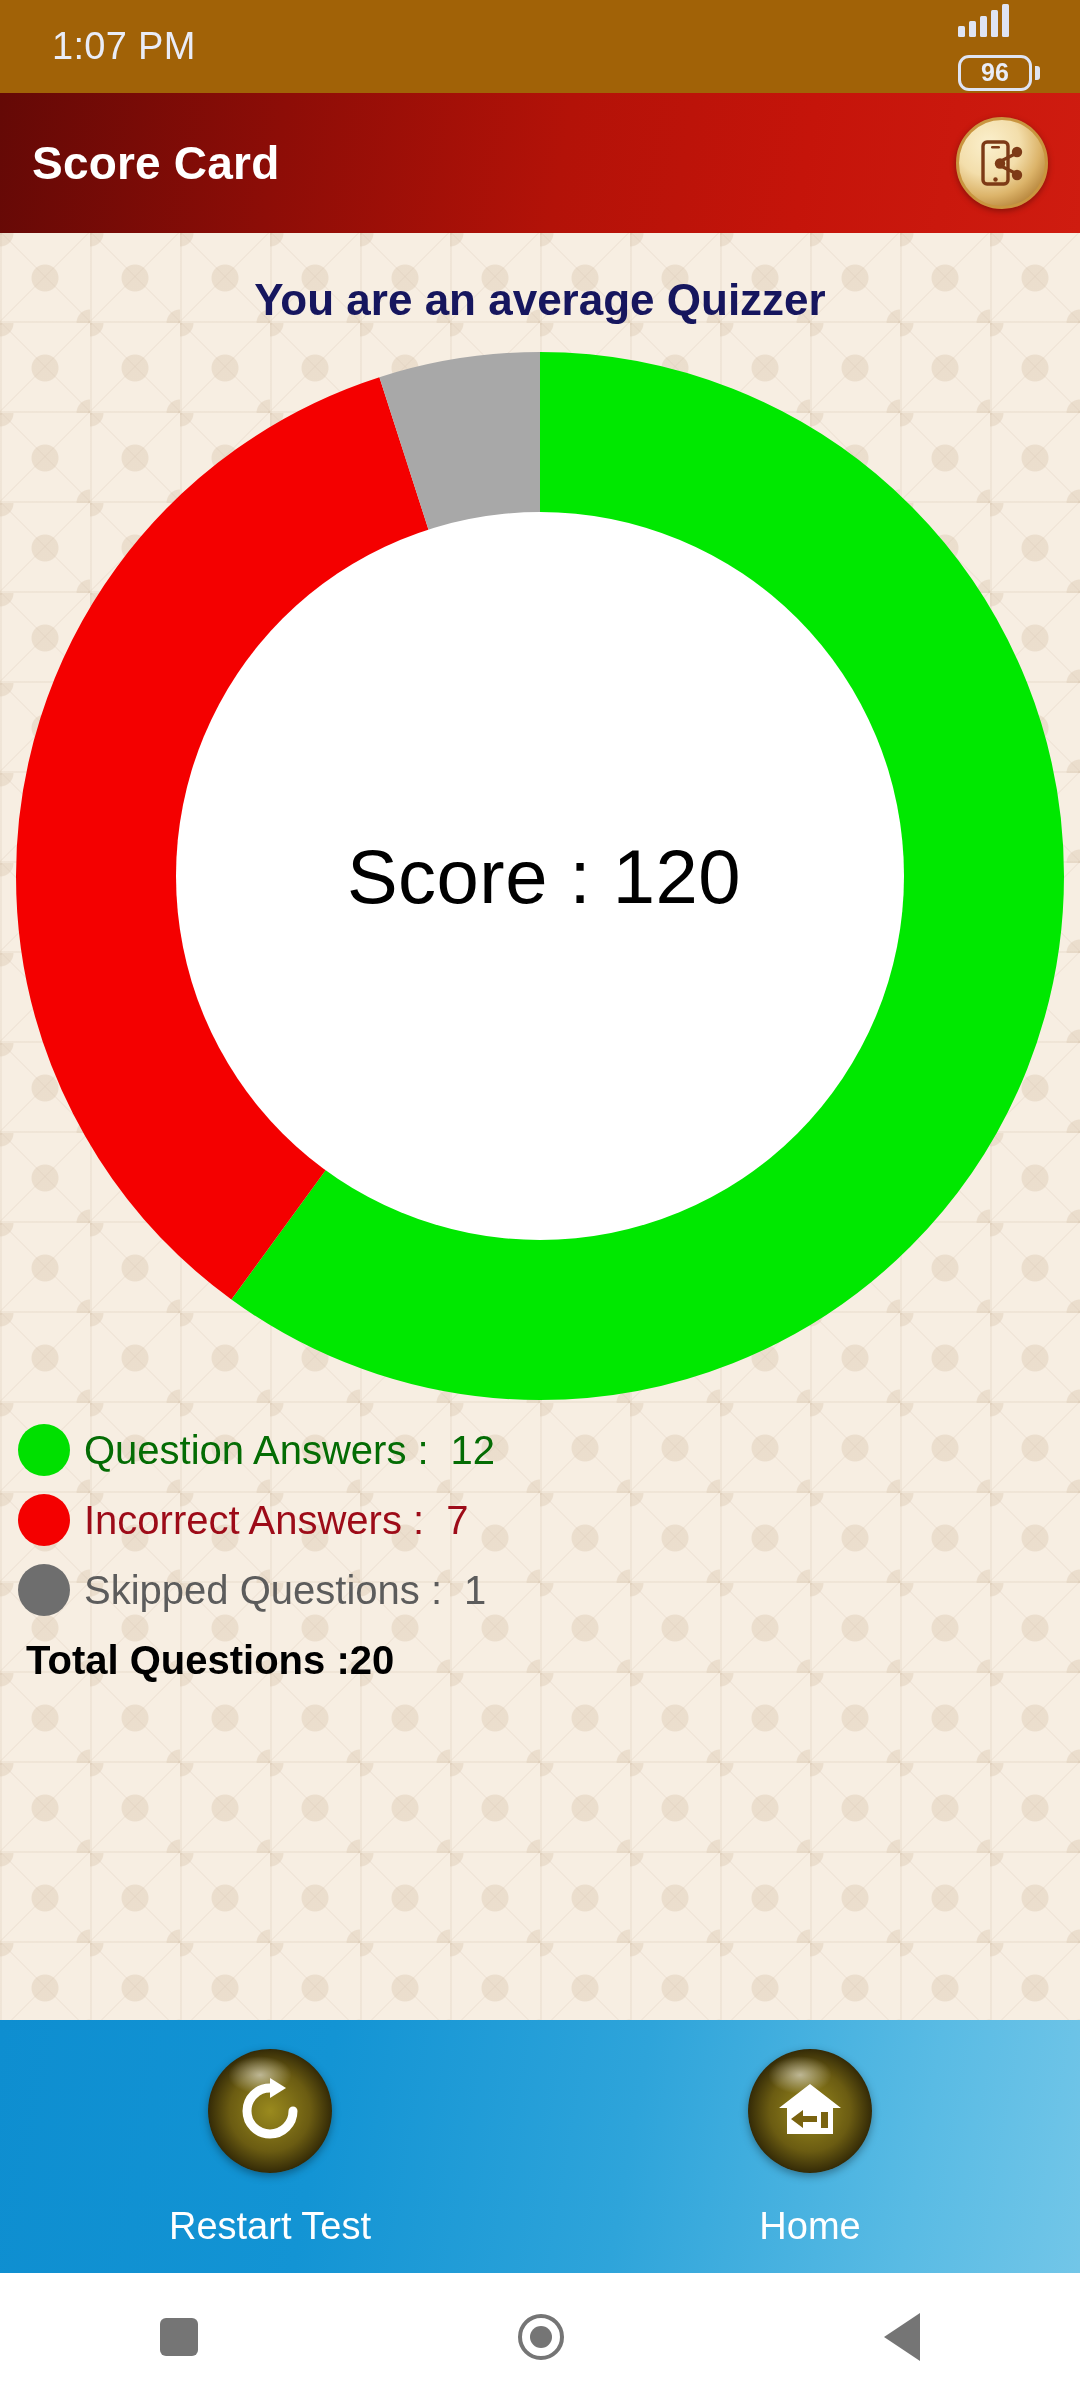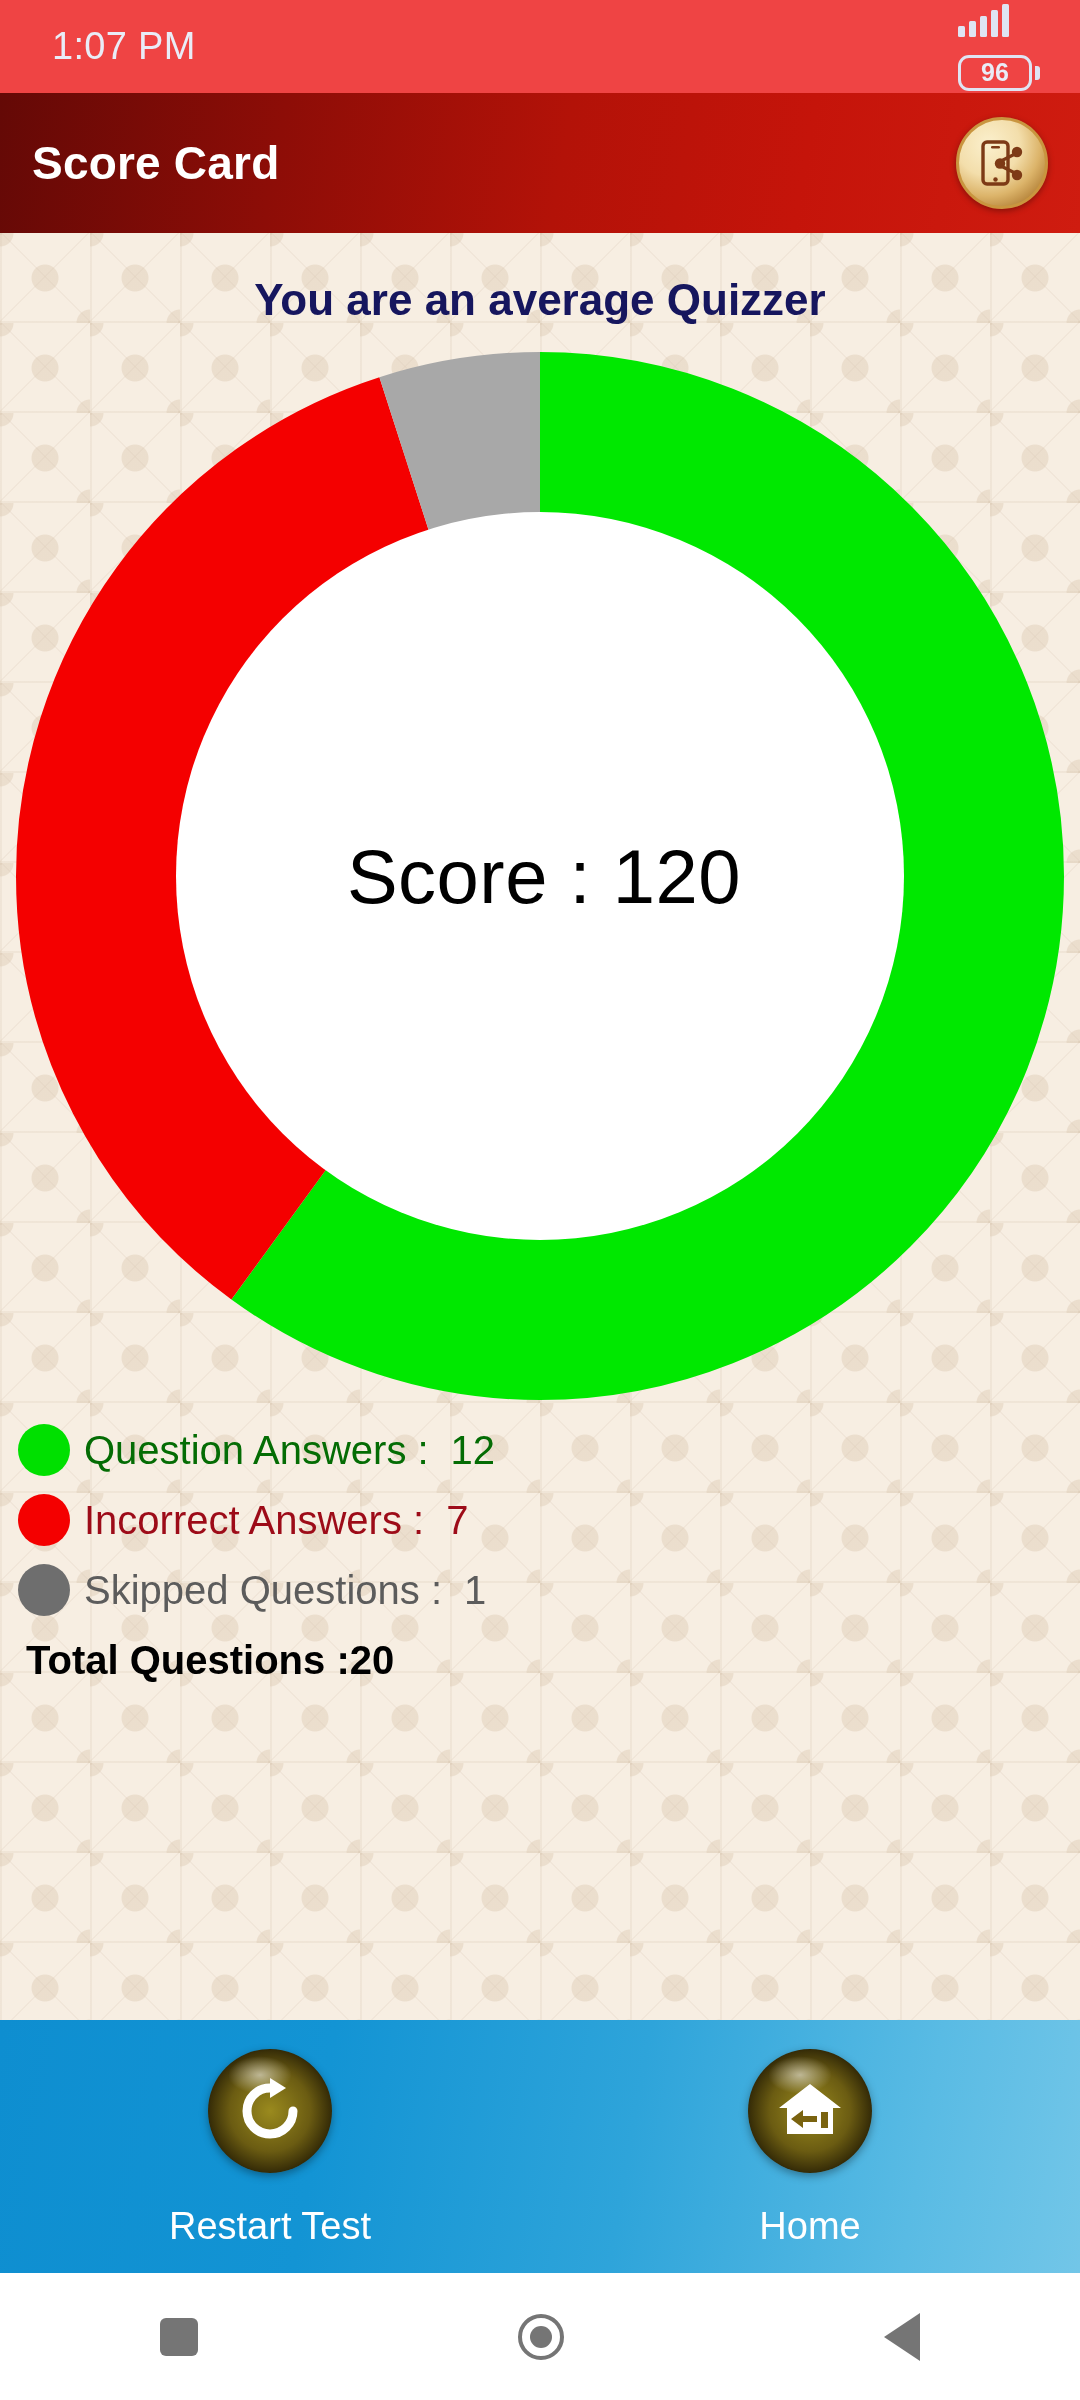--- a/index.html
+++ b/index.html
@@ -7,21 +7,21 @@
     width:1080px; height:2400px;
     font-family:"Liberation Sans", sans-serif;
     background:#ffffff;
     overflow:hidden;
   }
   #screen { position:relative; width:1080px; height:2400px; }
 
   
   .statusbar{
     position:absolute; left:0; top:0; width:1080px; height:93px;
-    background:#ef4444;
+    background:#a16207;
     display:flex; align-items:center; justify-content:space-between;
     padding:0 40px 0 52px;
   }
   .sb-time{ color:#e9ecf7; font-size:38px; letter-spacing:.3px; }
   .sb-right{ display:flex; align-items:flex-start; gap:18px;flex-direction:column; }
   .sig{ display:flex; align-items:flex-end; gap:4px; height:34px; }
   .sig i{ display:block; width:7px; background:#dfe4f3; border-radius:1.5px; }
   .sig i:nth-child(1){ height:11px; }
   .sig i:nth-child(2){ height:16px; }
   .sig i:nth-child(3){ height:21px; }

